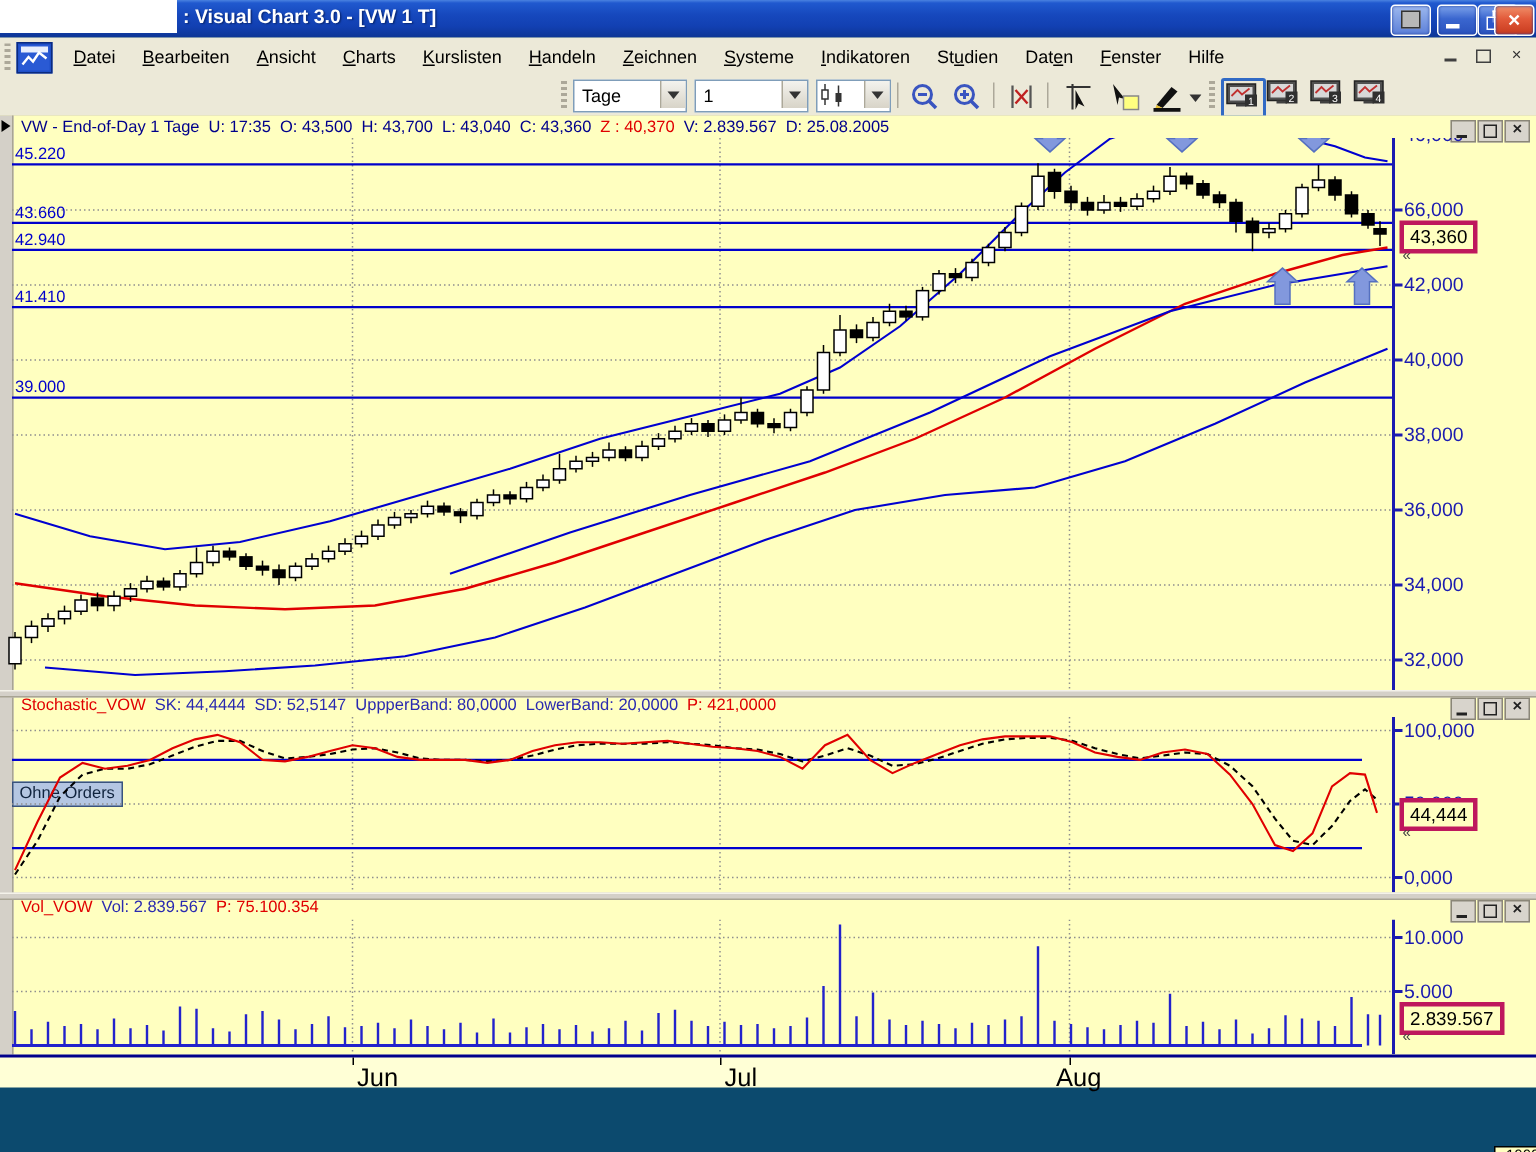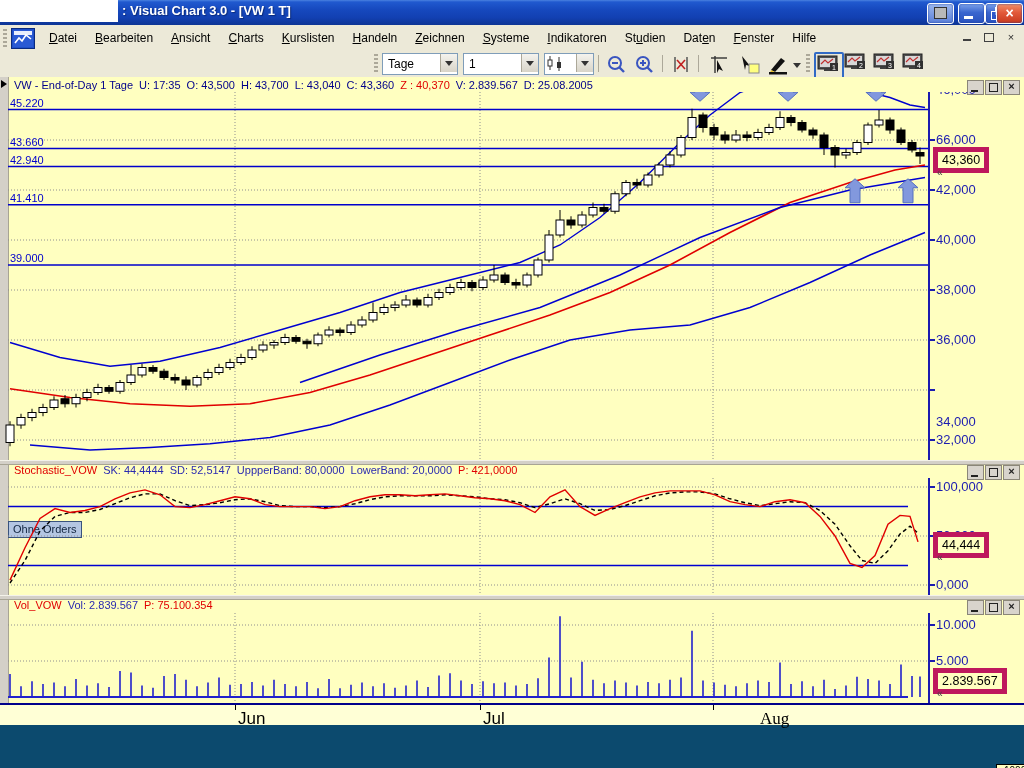--- a/index.html
+++ b/index.html
@@ -57,21 +57,21 @@
   .pbtn{width:15px;height:13px;background:#d8d4cc;border:1px solid #8a8678;position:relative;}
   .pbtn .i-min{position:absolute;left:3px;bottom:2px;width:7px;height:2px;background:#222;}
   .pbtn .i-max{position:absolute;left:3px;top:2px;width:7px;height:7px;border:1px solid #222;}
   .pbtn .i-x{position:absolute;left:0;top:-1px;width:100%;text-align:center;font-size:11px;font-weight:bold;color:#222;}
   .marker{position:absolute;left:1px;width:0;height:0;border:4px solid transparent;border-left:6px solid #000;}
   svg{position:absolute;left:0;top:0;}
   .axis-col{position:absolute;left:928px;width:96px;overflow:hidden;}
   .axis-border{position:absolute;left:0;top:0;width:2px;height:100%;background:#1b1bb0;}
   .axis-label{position:absolute;left:8px;color:#1b1bb0;font-size:13px;white-space:nowrap;}
   .axis-tick{position:absolute;left:0;width:7px;height:2px;background:#1b1bb0;}
-  .price-box{position:absolute;left:5px;border:5px solid #be185d;padding:1px 4px;font-size:12.5px;color:#000;background:#ffffc0;white-space:nowrap;}
+  .price-box{position:absolute;left:5px;border:3px solid #be185d;padding:1px 4px;font-size:12.5px;color:#000;background:#ffffc0;white-space:nowrap;}
   .price-marker{position:absolute;left:-1px;color:#444;font-size:10px;}
   .level-label{position:absolute;color:#0000cc;font-size:11px;}
   #ohne-orders{position:absolute;left:8px;top:444px;background:#b4c6e2;border:1px solid #39537d;
     color:#10243f;font-size:11px;padding:0 4px;height:15px;line-height:15px;}
   #x1000-box{position:absolute;left:996px;top:687px;border:1px solid #000;background:#ffffc0;font-size:10px;padding:0 2px;color:#000;}
 
   #xaxis{position:absolute;left:0;top:626px;width:1024px;height:20px;background:#ffffd6;border-top:2px solid #00008b;}
   .month-label{position:absolute;top:4px;font-size:17px;color:#000;}
   .month-tick{position:absolute;top:0;width:1px;height:5px;background:#000;}
 
@@ -472,21 +472,21 @@
         <div class="axis-label" style="top:40px;">66,000</div>
         <div class="axis-tick" style="top:97px;"></div>
         <div class="axis-label" style="top:90px;">42,000</div>
         <div class="axis-tick" style="top:147px;"></div>
         <div class="axis-label" style="top:140px;">40,000</div>
         <div class="axis-tick" style="top:197px;"></div>
         <div class="axis-label" style="top:190px;">38,000</div>
         <div class="axis-tick" style="top:247px;"></div>
         <div class="axis-label" style="top:240px;">36,000</div>
         <div class="axis-tick" style="top:297px;"></div>
-        <div class="axis-label" style="top:290px;margin-top:32px;">34,000</div>
+        <div class="axis-label" style="top:290px;">34,000</div>
         <div class="axis-tick" style="top:347px;"></div>
         <div class="axis-label" style="top:340px;">32,000</div>
         <div class="price-box" style="top:55px;">43,360<div class="price-marker">«</div></div>
       </div>
     <div id="ohne-orders">Ohne Orders</div>
 
     <div class="splitter" style="top:383px;"></div>
 
     <div class="panel-header" style="top:387px;">
       <span id="ph-stoch"><span class="hseg" style="color: rgb(224, 0, 0);">Stochastic_VOW</span><span class="hseg" style="color: rgb(42, 42, 176);">SK: 44,4444</span><span class="hseg" style="color: rgb(42, 42, 176);">SD: 52,5147</span><span class="hseg" style="color: rgb(42, 42, 176);">UppperBand: 80,0000</span><span class="hseg" style="color: rgb(42, 42, 176);">LowerBand: 20,0000</span><span class="hseg" style="color: rgb(224, 0, 0);">P: 421,0000</span></span>
@@ -642,17 +642,17 @@
         <div class="price-box" style="top:54.55200000000002px;">2.839.567<div class="price-marker">«</div></div>
       </div>
     <div id="x1000-box">x1000</div>
 
     <div id="xaxis">
         <div class="month-tick" style="left:235px;"></div>
         <div class="month-label" style="left:238px;">Jun</div>
         <div class="month-tick" style="left:480px;"></div>
         <div class="month-label" style="left:483px;">Jul</div>
         <div class="month-tick" style="left:713px;"></div>
-        <div class="month-label" style="left:760px;font-family:Liberation Serif, serif;">Aug</div>
+        <div class="month-label" style="left:704px;">Aug</div>
       </div>
   </div>
 
 </div>
 
 </body></html>

